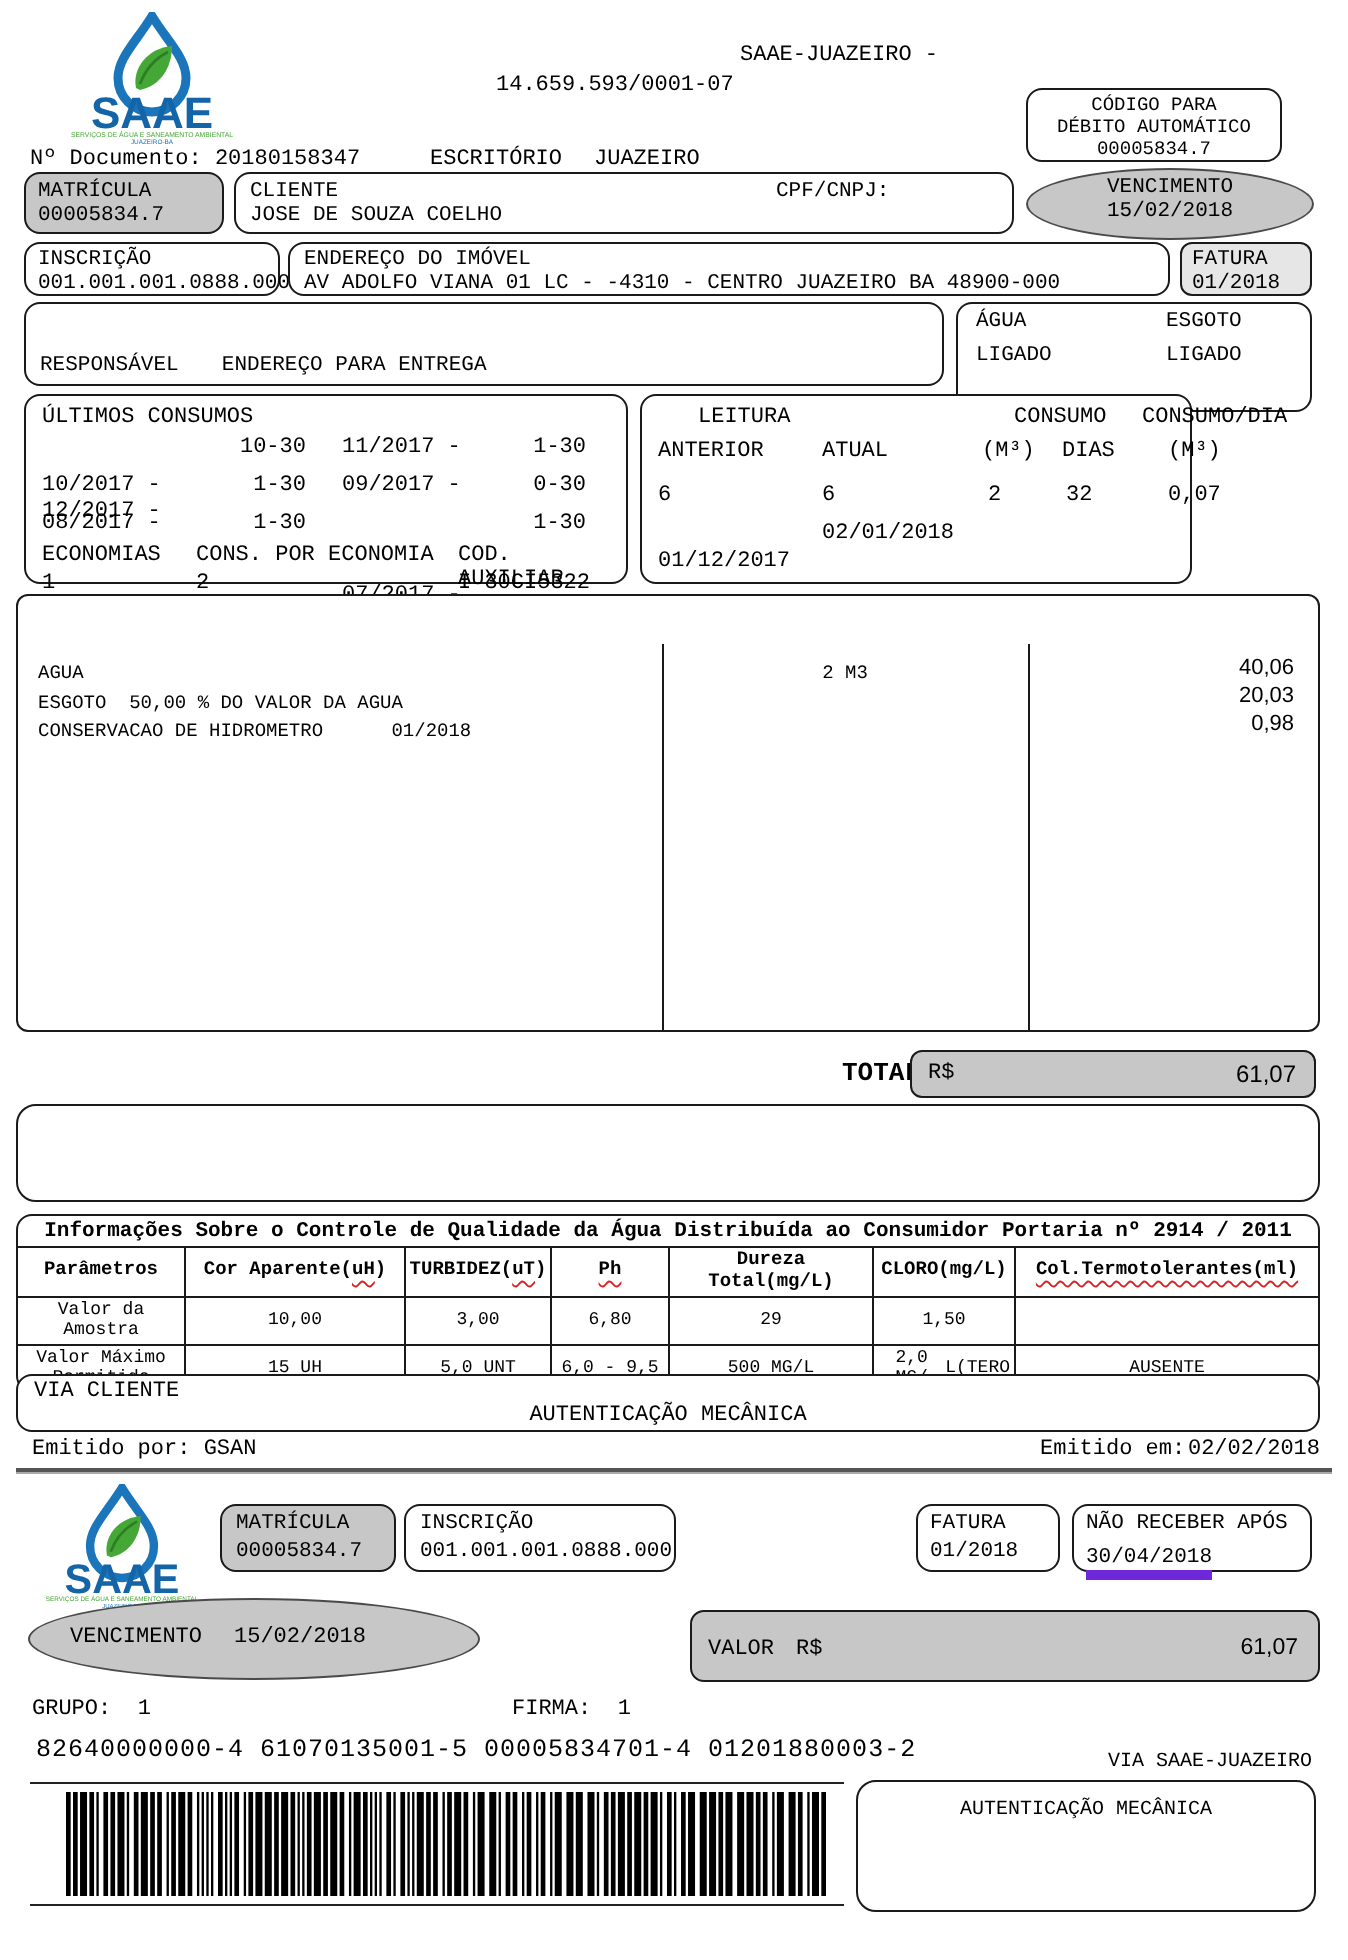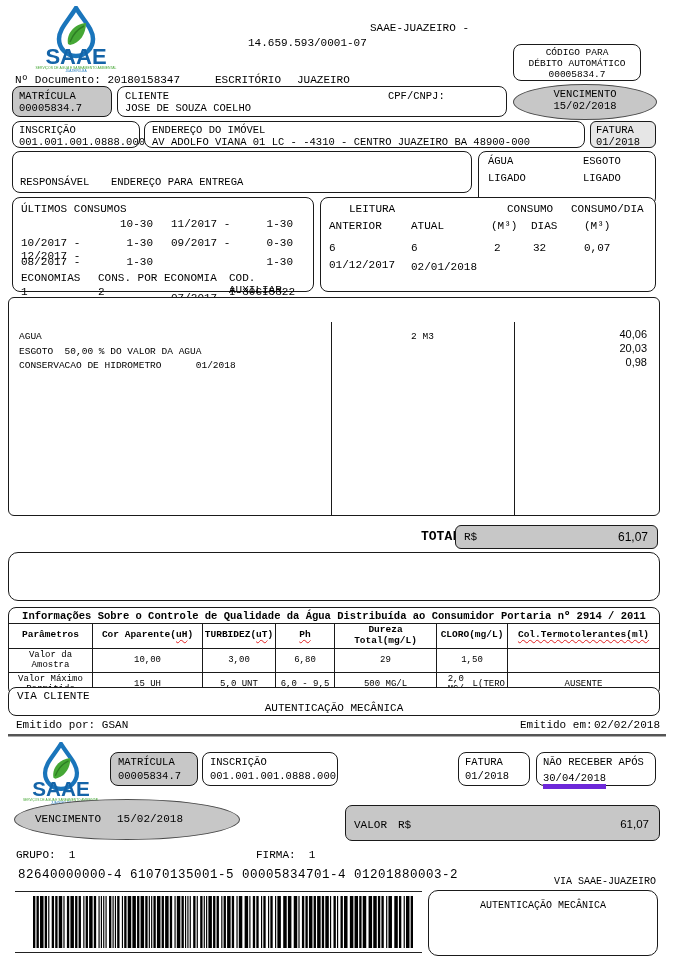--- a/index.html
+++ b/index.html
@@ -115,35 +115,35 @@
     <div class="abs mono" style="left:158px; top:58px;margin-top:36px;">07/2017 -</div>
     <div class="abs mono" style="left:240px; top:58px; width:40px; text-align:right;">1-30</div>
     <div class="abs mono" style="left:8px; top:74px;">ECONOMIAS</div>
     <div class="abs mono" style="left:85px; top:74px;">CONS. POR ECONOMIA</div>
     <div class="abs mono" style="left:216px; top:74px;">COD. AUXILIAR</div>
     <div class="abs mono" style="left:8px; top:88px;">1</div>
     <div class="abs mono" style="left:85px; top:88px;">2</div>
     <div class="abs mono" style="left:216px; top:88px;">I 30CI5322</div>
   </div>
 
-  <div class="box" style="left:320px; top:197px; width:336px; height:95px;padding-left:40px;">
+  <div class="box" style="left:320px; top:197px; width:276px; height:95px;padding-left:40px;">
     <div class="abs mono" style="left:28px; top:5px;">LEITURA</div>
     <div class="abs mono" style="left:186px; top:5px;">CONSUMO</div>
     <div class="abs mono" style="left:250px; top:5px;">CONSUMO/DIA</div>
     <div class="abs mono" style="left:8px; top:22px;">ANTERIOR</div>
     <div class="abs mono" style="left:90px; top:22px;">ATUAL</div>
     <div class="abs mono" style="left:170px; top:22px;">(M³)</div>
     <div class="abs mono" style="left:210px; top:22px;">DIAS</div>
     <div class="abs mono" style="left:263px; top:22px;">(M³)</div>
     <div class="abs mono" style="left:8px; top:44px;">6</div>
     <div class="abs mono" style="left:90px; top:44px;">6</div>
     <div class="abs mono" style="left:173px; top:44px;">2</div>
     <div class="abs mono" style="left:212px; top:44px;">32</div>
     <div class="abs mono" style="left:263px; top:44px;">0,07</div>
-    <div class="abs mono" style="left:8px; top:61px;">01/12/2017</div>
+    <div class="abs mono" style="left:8px; top:77px;">01/12/2017</div>
     <div class="abs mono" style="left:90px; top:63px;">02/01/2018</div>
   </div>
 
   <div class="box" style="left:8px; top:297px; width:652px; height:219px; border-radius:6px;">
     <div class="vline" style="left:322px; top:24px; height:193px;"></div>
     <div class="vline" style="left:505px; top:24px; height:193px;"></div>
     <div class="abs mono-sm pre" style="left:10px; top:33px;">AGUA</div>
     <div class="abs mono-sm" style="left:322px; top:33px; width:183px; text-align:center;">2 M3</div>
     <div class="abs sans" style="right:12px; top:30px; font-size:11px;">40,06</div>
     <div class="abs mono-sm pre" style="left:10px; top:48px;">ESGOTO  50,00 % DO VALOR DA AGUA</div>

